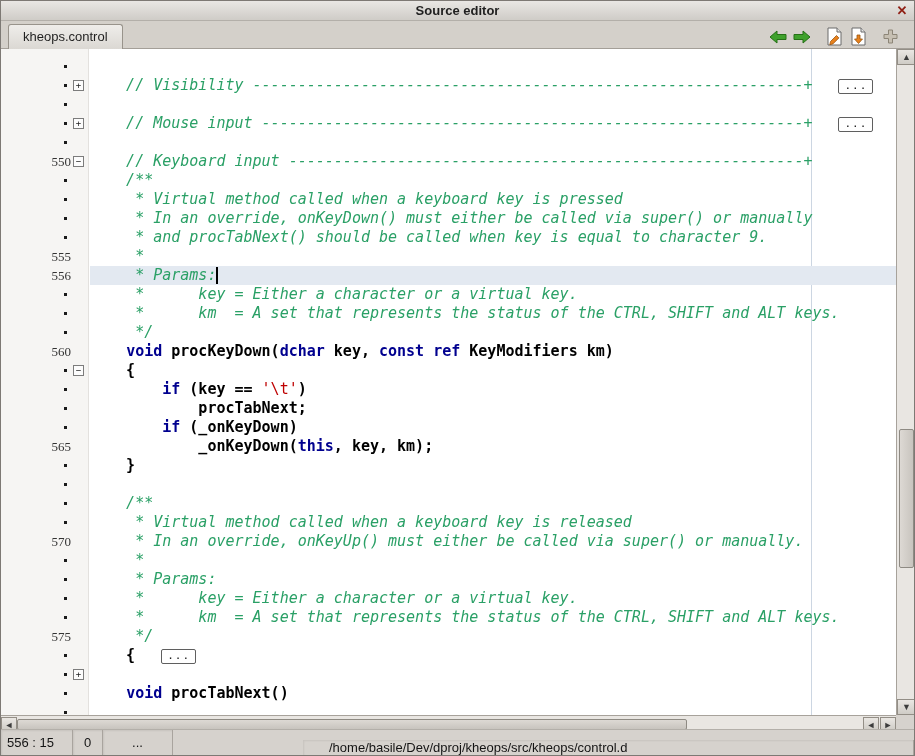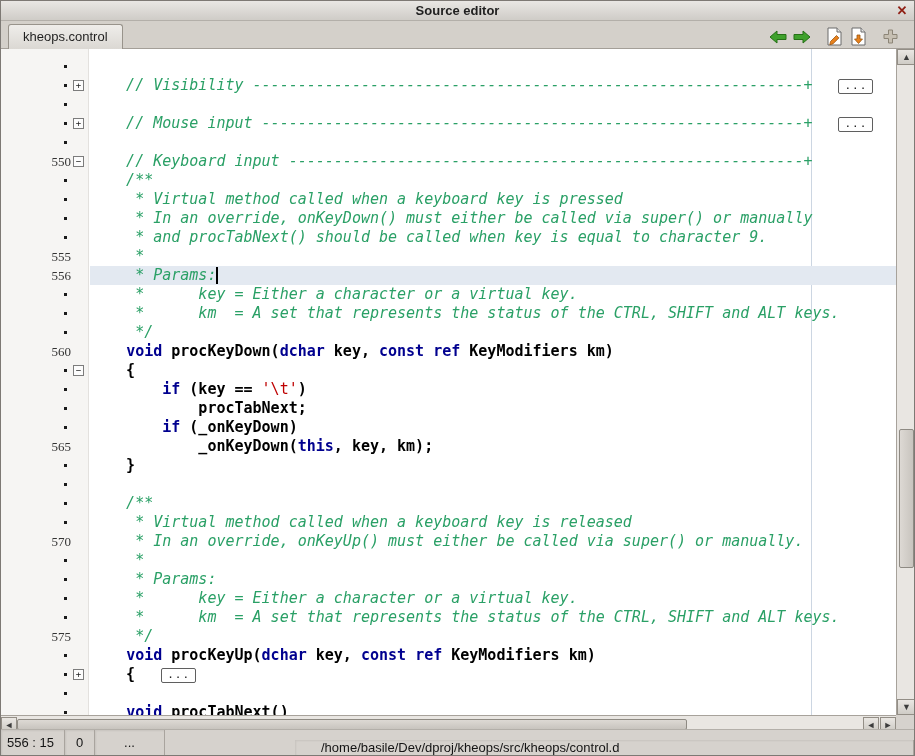--- a/index.html
+++ b/index.html
@@ -48,21 +48,21 @@
   .hscroll { position:absolute; left:0; top:714px; width:895px; height:16px; background:#e9e6e2; border-top:1px solid #a7a29b; }
   .h-left { left:0; top:1px; bottom:0; width:16px; line-height:14px; }
   .h-right1 { right:17px; top:1px; bottom:0; width:16px; line-height:14px; }
   .h-right2 { right:0; top:1px; bottom:0; width:16px; line-height:14px; }
   .hthumb { position:absolute; left:16px; top:3px; height:11px; width:670px; background:linear-gradient(#ddd9d4,#c8c4be); border:1px solid #8e8a83; border-radius:2px; cursor:pointer; }
   .corner { position:absolute; left:895px; top:714px; width:20px; height:16px; background:#d6d2cd; }
 
   
   .statusbar { position:absolute; left:0; right:0; bottom:0; height:26px; background:#d6d2cd; border-top:1px solid #b3afa9; display:flex; align-items:stretch; font-size:13px; color:#141414; }
   .sb-cell { border-right:1px solid #a9a49e; box-shadow:inset 1px 1px 2px rgba(0,0,0,0.07); display:flex; align-items:center; justify-content:center; white-space:nowrap; overflow:hidden; }
-  .sb-c1 { width:64px; justify-content:flex-start; padding-left:6px; }
+  .sb-c1 { width:72px; justify-content:flex-start; padding-left:6px; }
   .sb-c2 { width:30px; }
   .sb-c3 { width:70px; }
   .sb-c4 { width:130px;margin-top:48px; }
   .sb-c5 { flex:1; justify-content:flex-start; padding-left:26px;margin-top:10px; }
 </style>
 </head>
 <body>
 
 <div class="window">
 
@@ -250,21 +250,20 @@
           <div class="code-row"><span class="tok-plain">    }</span></div>
           <div class="code-row"></div>
           <div class="code-row"><span class="tok-cmt">    /**</span></div>
           <div class="code-row"><span class="tok-cmt">     * Virtual method called when a keyboard key is released</span></div>
           <div class="code-row"><span class="tok-cmt">     * In an override, onKeyUp() must either be called via super() or manually.</span></div>
           <div class="code-row"><span class="tok-cmt">     *</span></div>
           <div class="code-row"><span class="tok-cmt">     * Params:</span></div>
           <div class="code-row"><span class="tok-cmt">     *      key = Either a character or a virtual key.</span></div>
           <div class="code-row"><span class="tok-cmt">     *      km  = A set that represents the status of the CTRL, SHIFT and ALT keys.</span></div>
           <div class="code-row"><span class="tok-cmt">     */</span></div>
-          <div class="code-row"><span class="tok-plain">    </span><span class="tok-kw">void</span><span class="tok-plain"> procKeyUp(</span><span class="tok-kw">dchar</span><span class="tok-plain"> key, </span><span class="tok-kw">const</span><span class="tok-plain"> </span><span class="tok-kw">ref</span><span class="tok-plain"> KeyModifiers km)</span></div>
           <div class="code-row"><span class="tok-plain">    {</span><span class="foldbox">...</span></div>
           <div class="code-row"></div>
           <div class="code-row"><span class="tok-plain">    </span><span class="tok-kw">void</span><span class="tok-plain"> procTabNext()</span></div>
         </div>
     </div>
     <div class="vscroll">
       <div class="sbtn v-up">▲</div>
       <div class="vthumb"></div>
       <div class="sbtn v-down">▼</div>
     </div>

